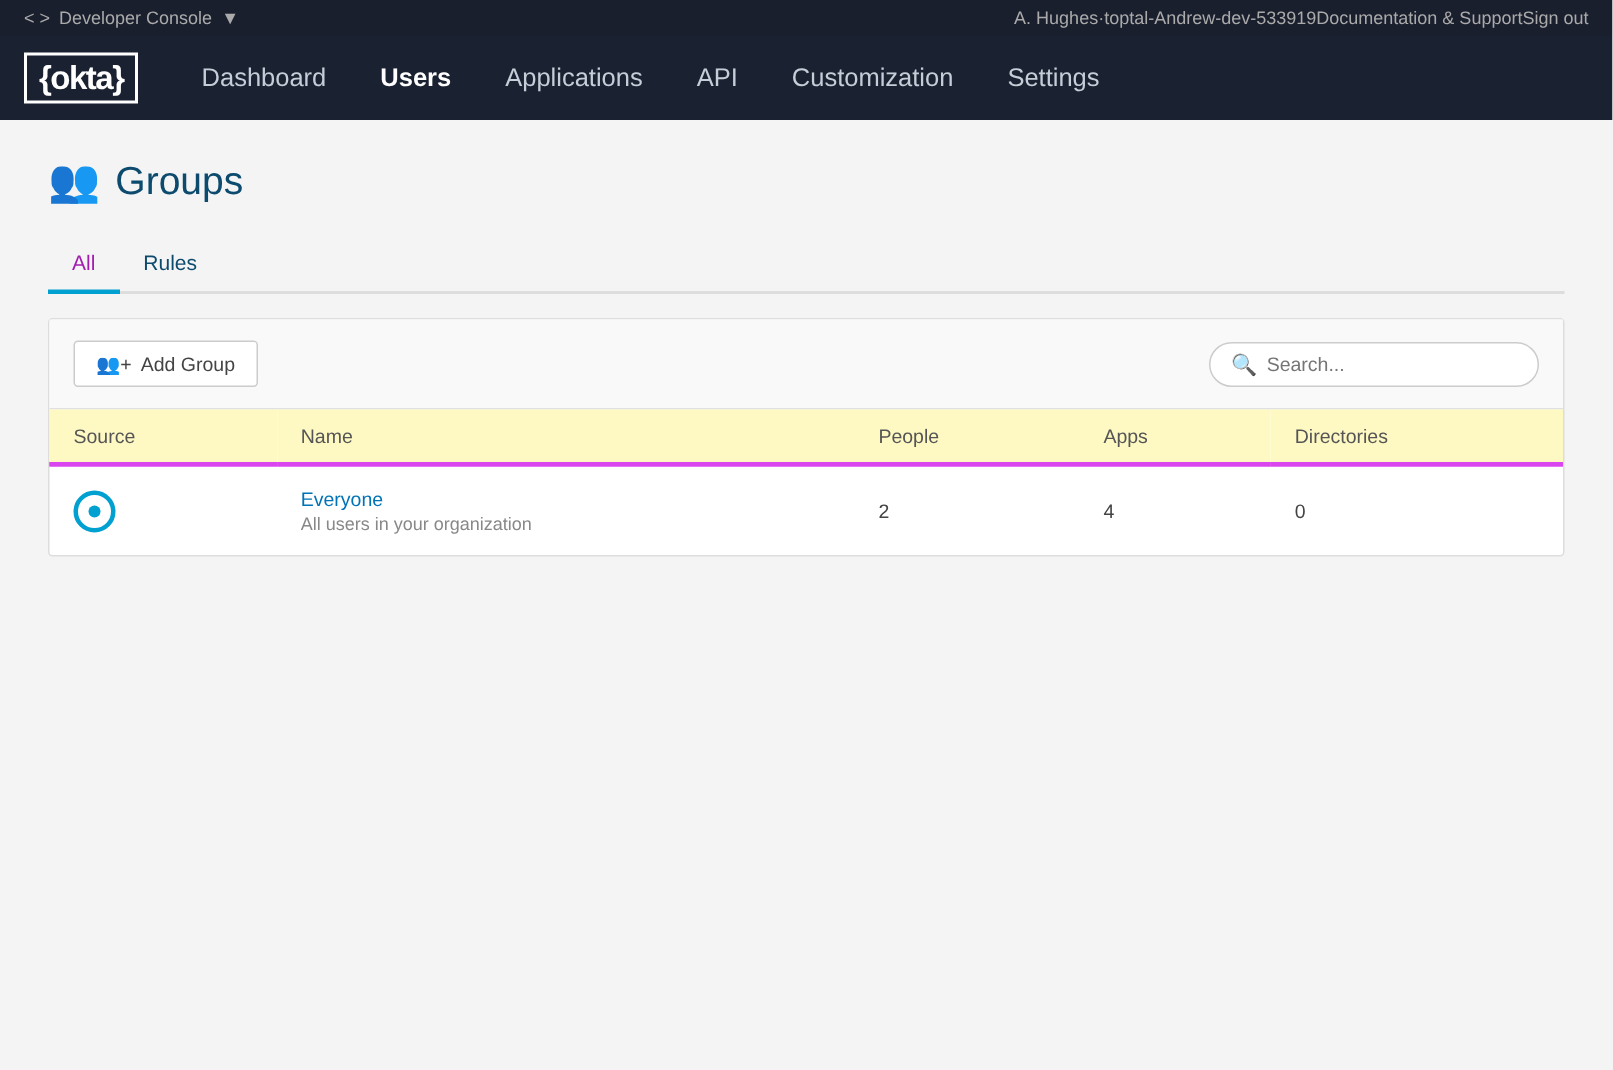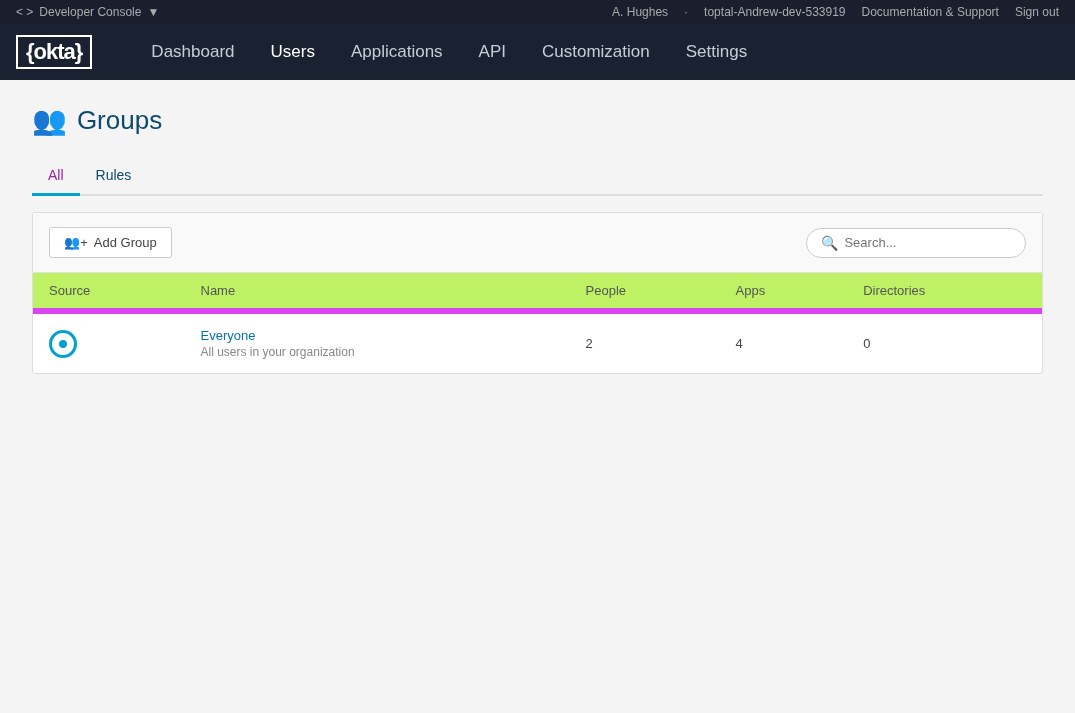--- a/index.html
+++ b/index.html
@@ -10,31 +10,31 @@
       background: #1a1f2e;
       color: #aaa;
       font-size: 12px;
       display: flex;
       align-items: center;
       justify-content: space-between;
       padding: 0 16px;
       height: 24px;
     }
     .top-bar-left { display: flex; align-items: center; gap: 6px; color: #aaa; }
-    .top-bar-right { display: flex; align-items: flex-start; gap: 16px; margin-left: 36px; }
+    .top-bar-right { display: flex; align-items: flex-start; gap: 0; margin-left: 36px; }
     .top-bar a, .top-bar span { color: #aaa; text-decoration: none; font-size: 12px; }
 
     
     .navbar {
       background: #1a2130;
       display: flex;
       align-items: center;
       padding: 0 16px;
       height: 56px;
-      gap: 17px;
+      gap: 0;
     }
     .navbar-logo {
       color: #fff;
       font-size: 22px;
       font-weight: bold;
       border: 2px solid #fff;
       padding: 2px 8px;
       margin-right: 24px;
       letter-spacing: -1px;
     }
@@ -43,21 +43,21 @@
     .nav-link {
       color: #c5cdd8;
       text-decoration: none;
       font-size: 17px;
       padding: 0 18px;
       height: 56px;
       display: flex;
       align-items: center;
       cursor: pointer;
     }
-    .nav-link.active { color: #fff; font-weight: 400; }
+    .nav-link.active { color: #fff; font-weight: 700; }
     .navbar-upgrade {
       background: #e8184d;
       color: #fff;
       border: none;
       border-radius: 4px;
       padding: 8px 20px;
       font-size: 15px;
       font-weight: 600;
       cursor: pointer;
       margin-left: auto;
@@ -161,22 +161,22 @@
     .data-table {
       width: 100%;
       border-collapse: collapse;
     }
     .data-table th {
       text-align: left;
       padding: 10px 16px;
       font-size: 13px;
       font-weight: 500;
       color: #555;
-      background: #bef264;
-      border-bottom: 6px solid #d946ef;
+      background: #fef9c3;
+      border-bottom: 3px solid #d946ef;
     }
     .data-table td {
       padding: 14px 16px;
       font-size: 13px;
       color: #444;
       border-bottom: 1px solid #eee;
       vertical-align: middle;
     }
     .data-table tr:last-child td { border-bottom: none; }
 

